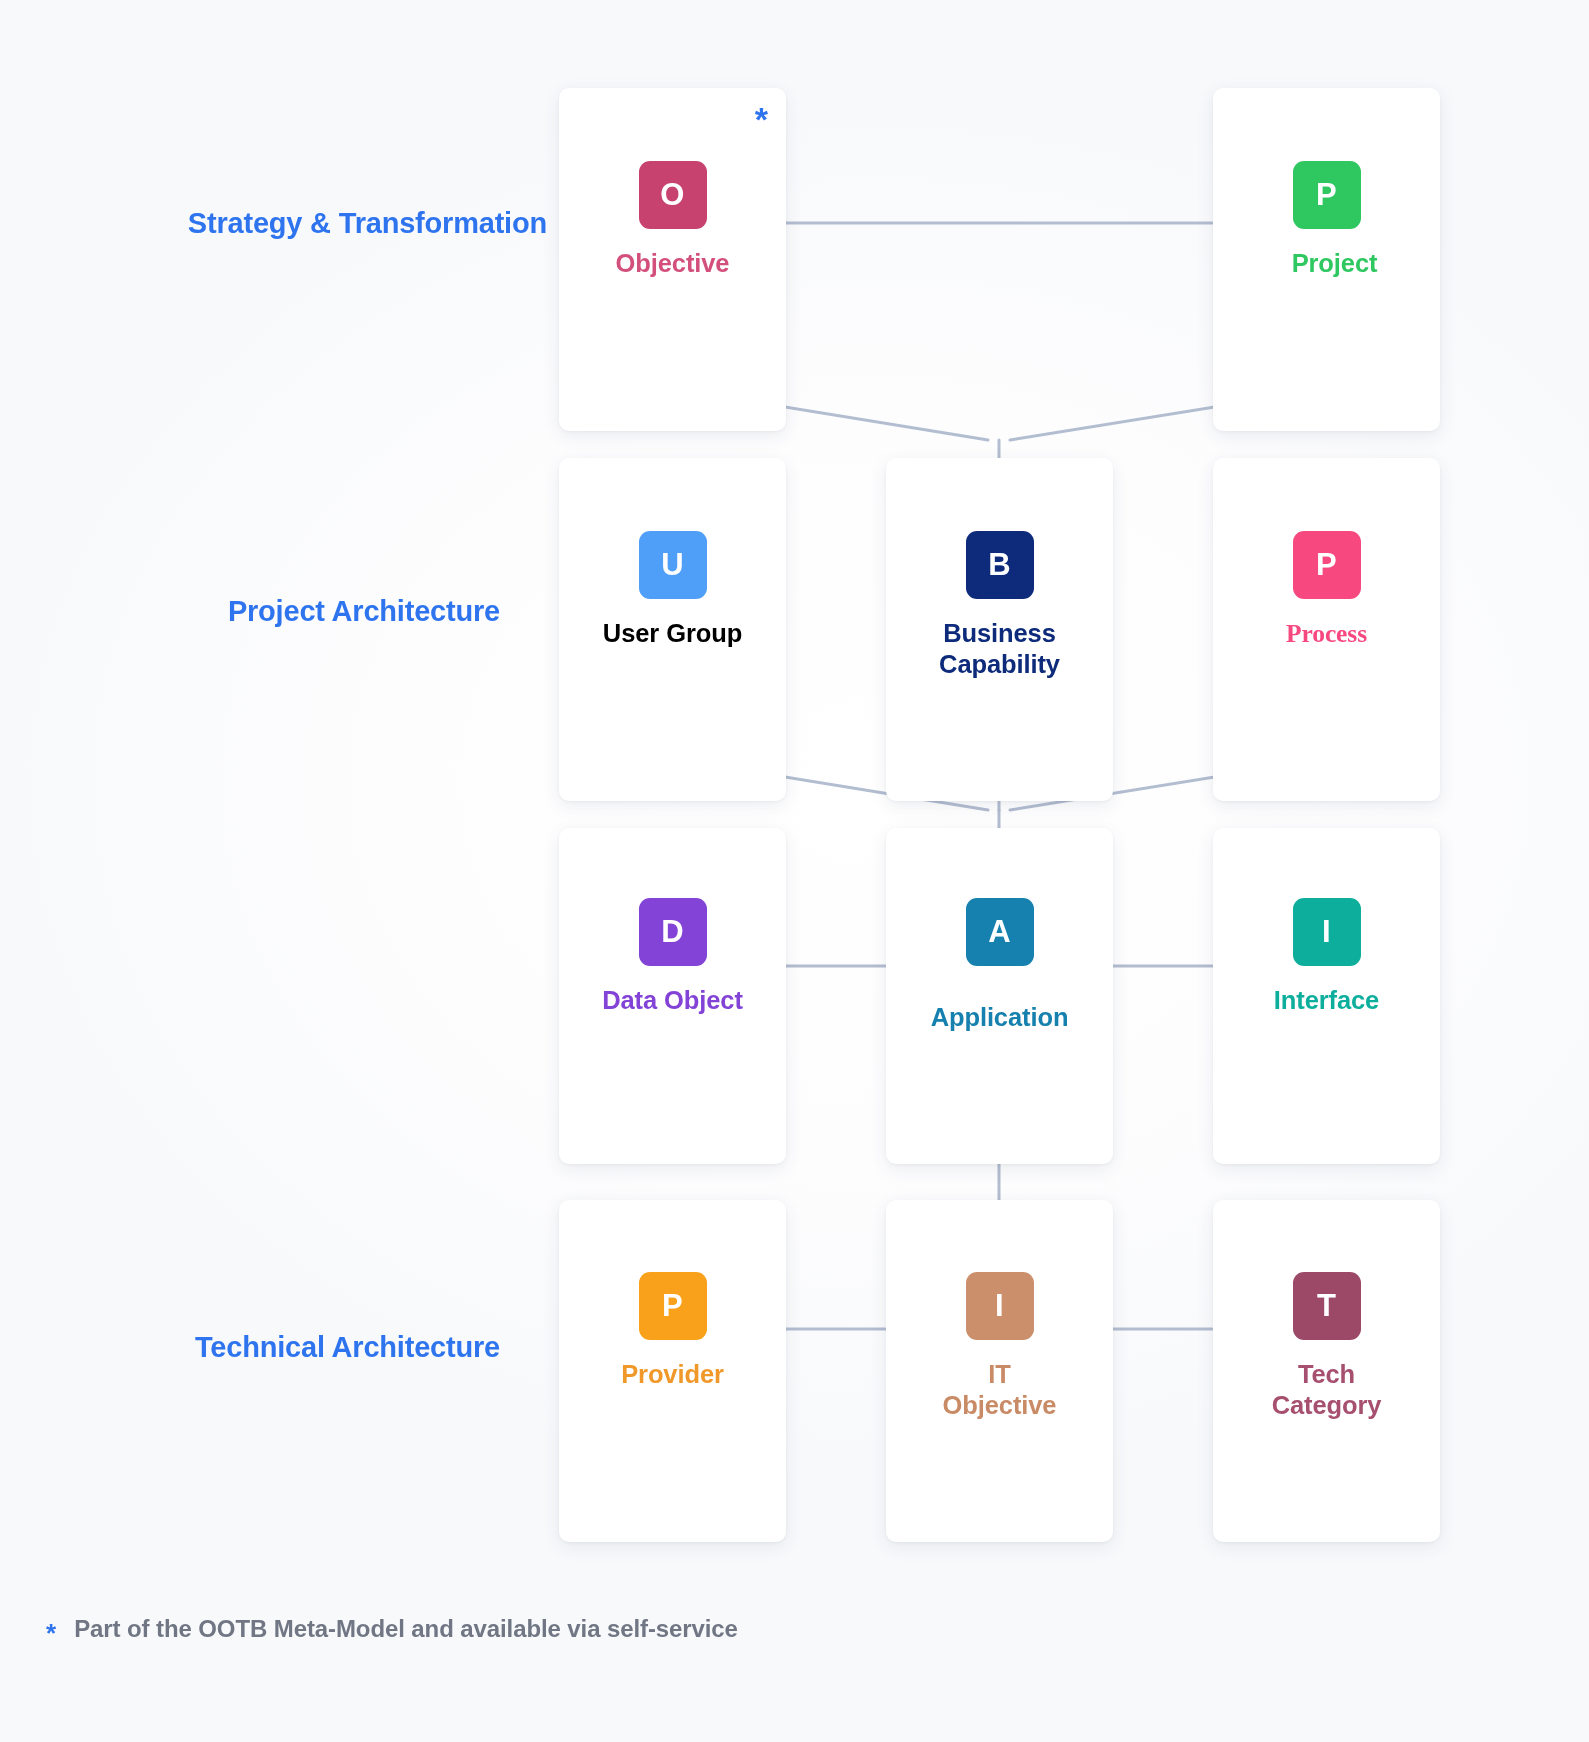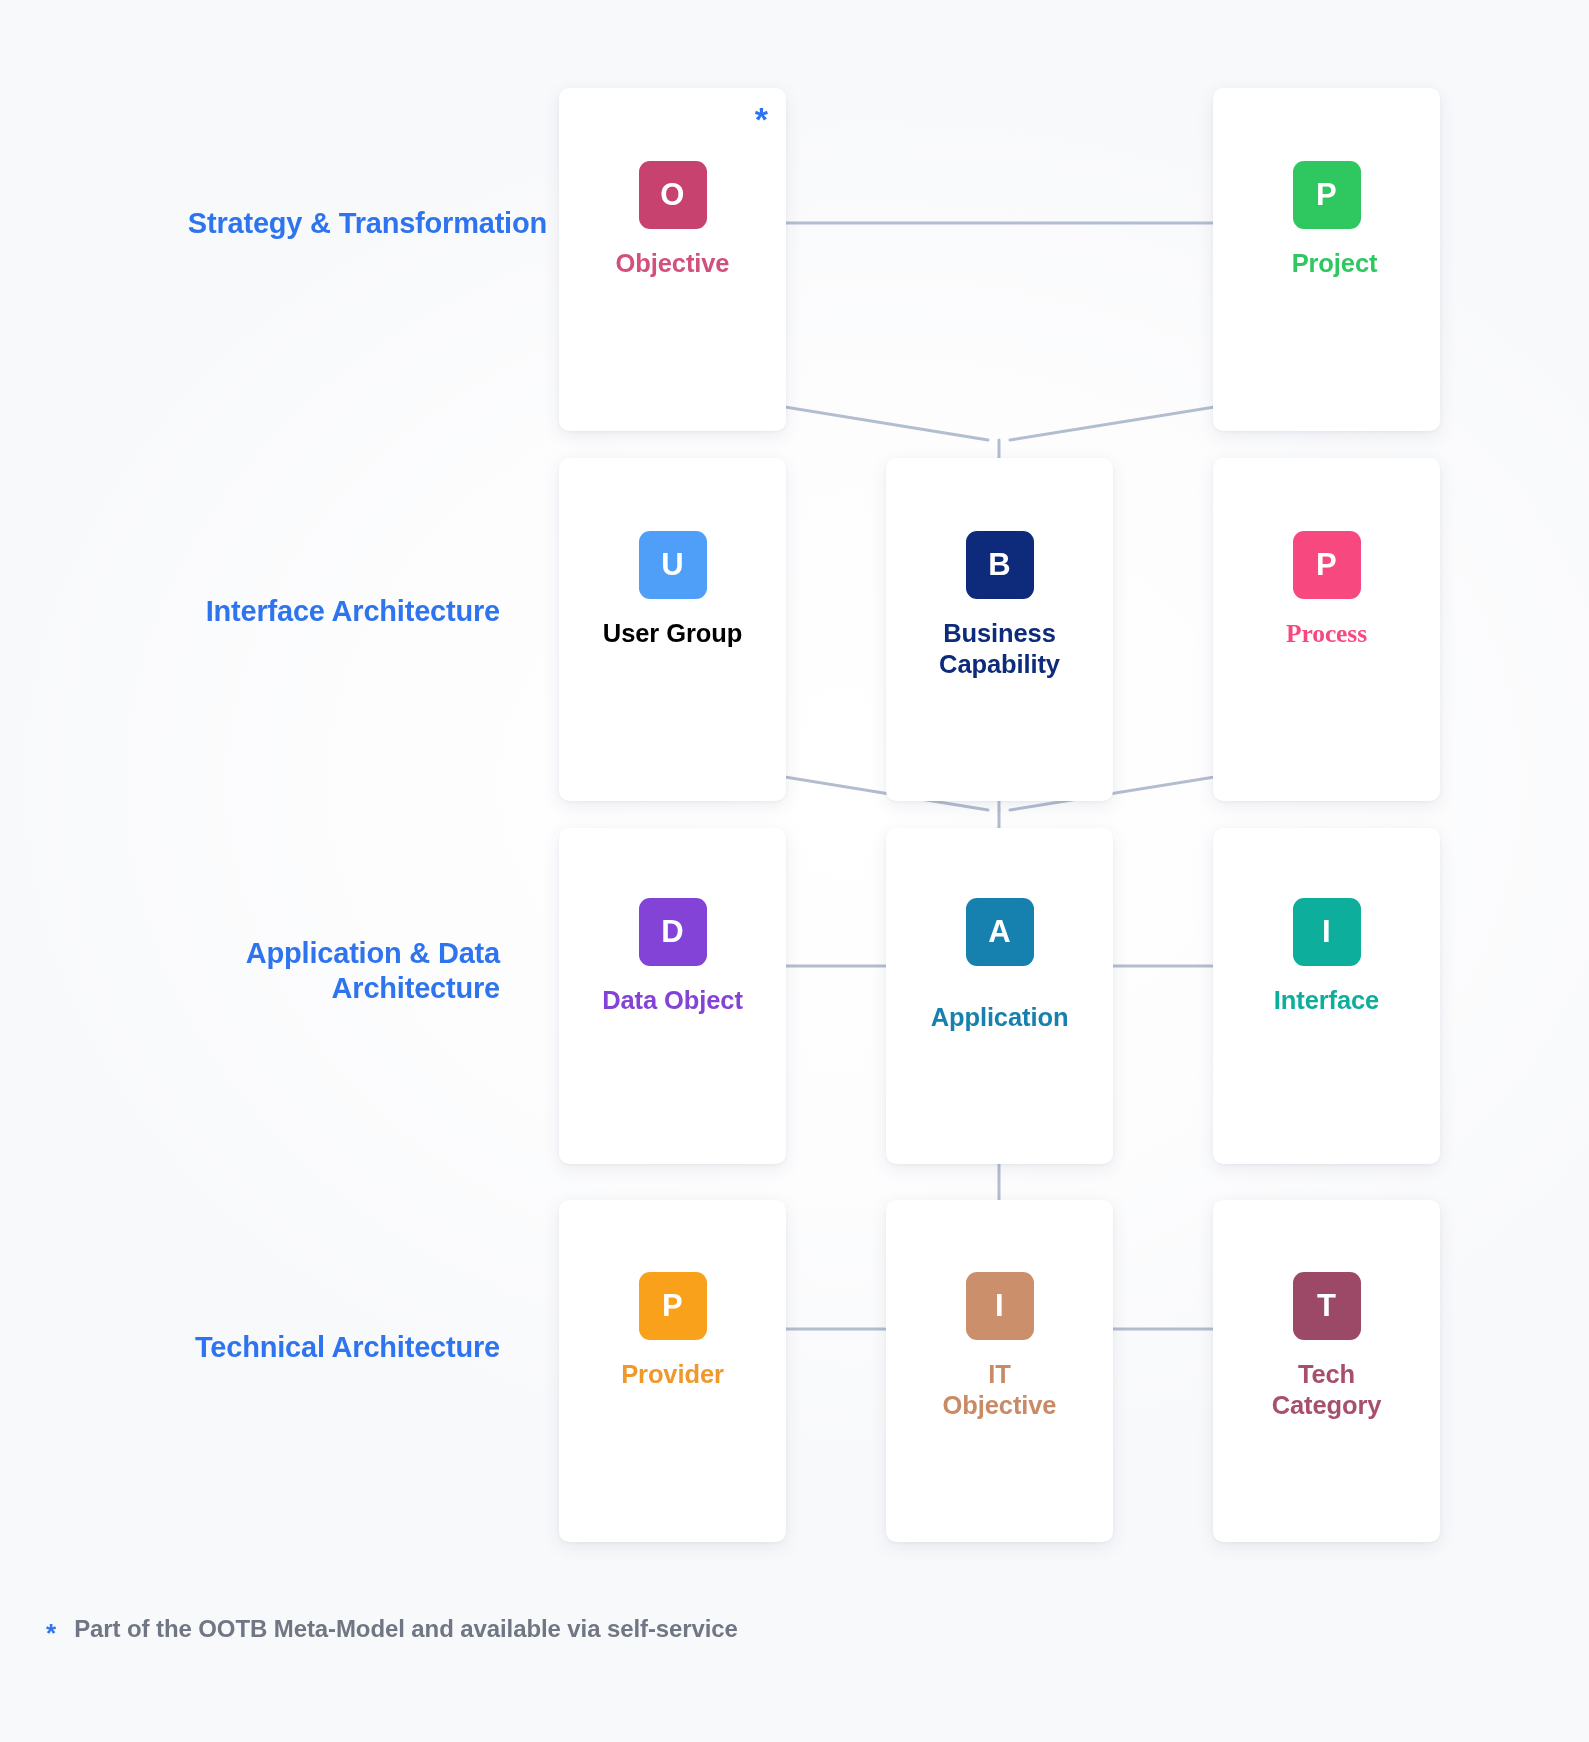--- a/index.html
+++ b/index.html
@@ -152,24 +152,22 @@
     <path class="conn" d="M 1113 966 L 1212 966"></path>
 
     <path class="conn" d="M 999 1094 L 999 1200"></path>
 
     <path class="conn" d="M 786 1329 L 885 1329"></path>
     <path class="conn" d="M 1113 1329 L 1212 1329"></path>
   </svg>
 
   <div class="row-label" style="left:0px; top:206px; width:500px;padding-left:47px;">Strategy &amp; Transformation</div>
 
-  <div class="row-label" style="left:0px; top:594px; width:500px;">Interface Architecture</div>
-
-  <div class="row-label" style="left:0px; top:936px; width:500px;">Application &amp; Data
-Architecture</div>
+  <div class="row-label" style="left:0px; top:594px; width:500px;">Project Architecture</div>
+
 
   <div class="row-label" style="left:0px; top:1330px; width:500px;">Technical Architecture</div>
 
   <div class="card" style="left:559px; top:88px; width:227px; height:270px; padding-top:73px;">
     <div class="card-asterisk">*</div>
     <div class="tile" style="background:#c8426f;">O</div>
     <div class="card-label" style="color:#d34f7c;">Objective</div>
   </div>
 
   <div class="card" style="left:1213px; top:88px; width:227px; height:270px; padding-top:73px;">

